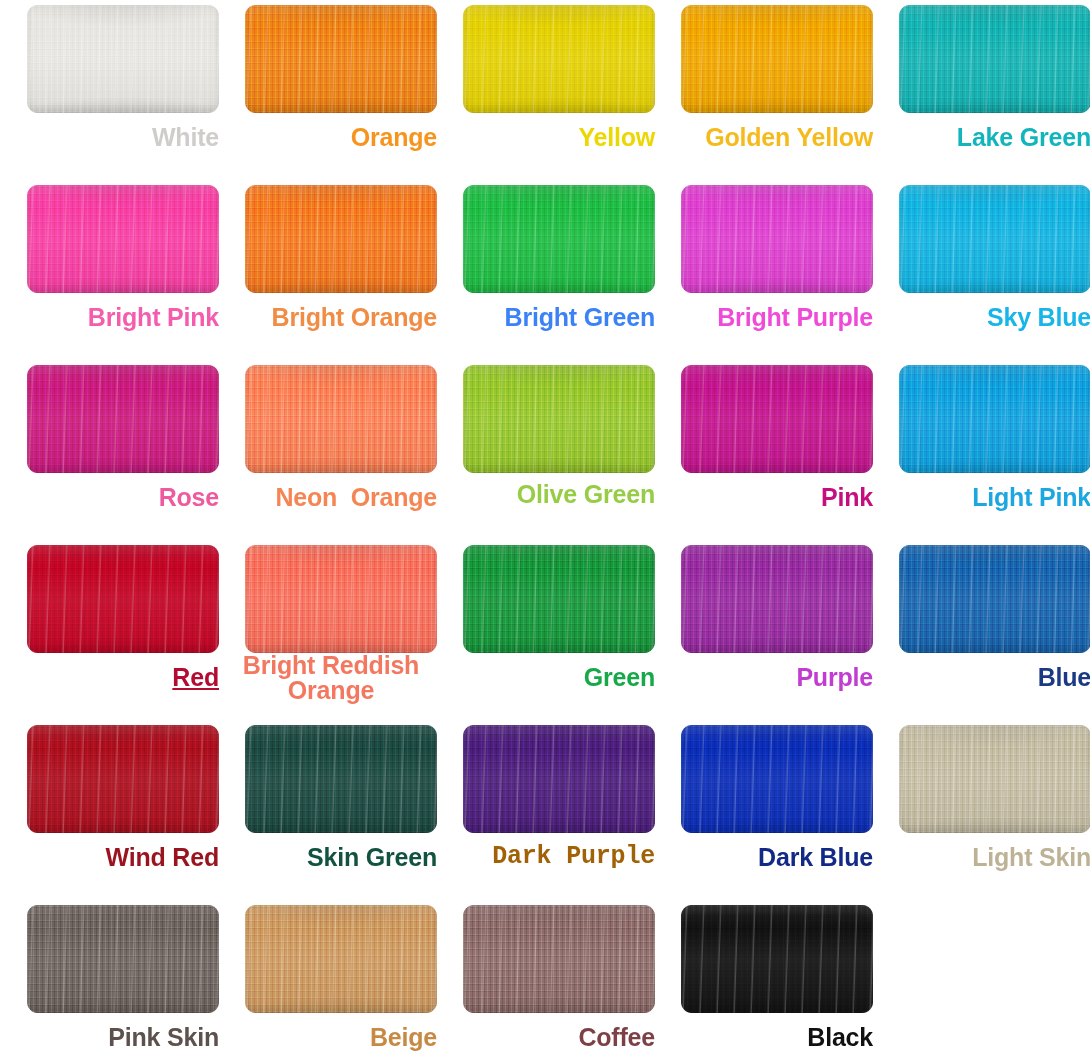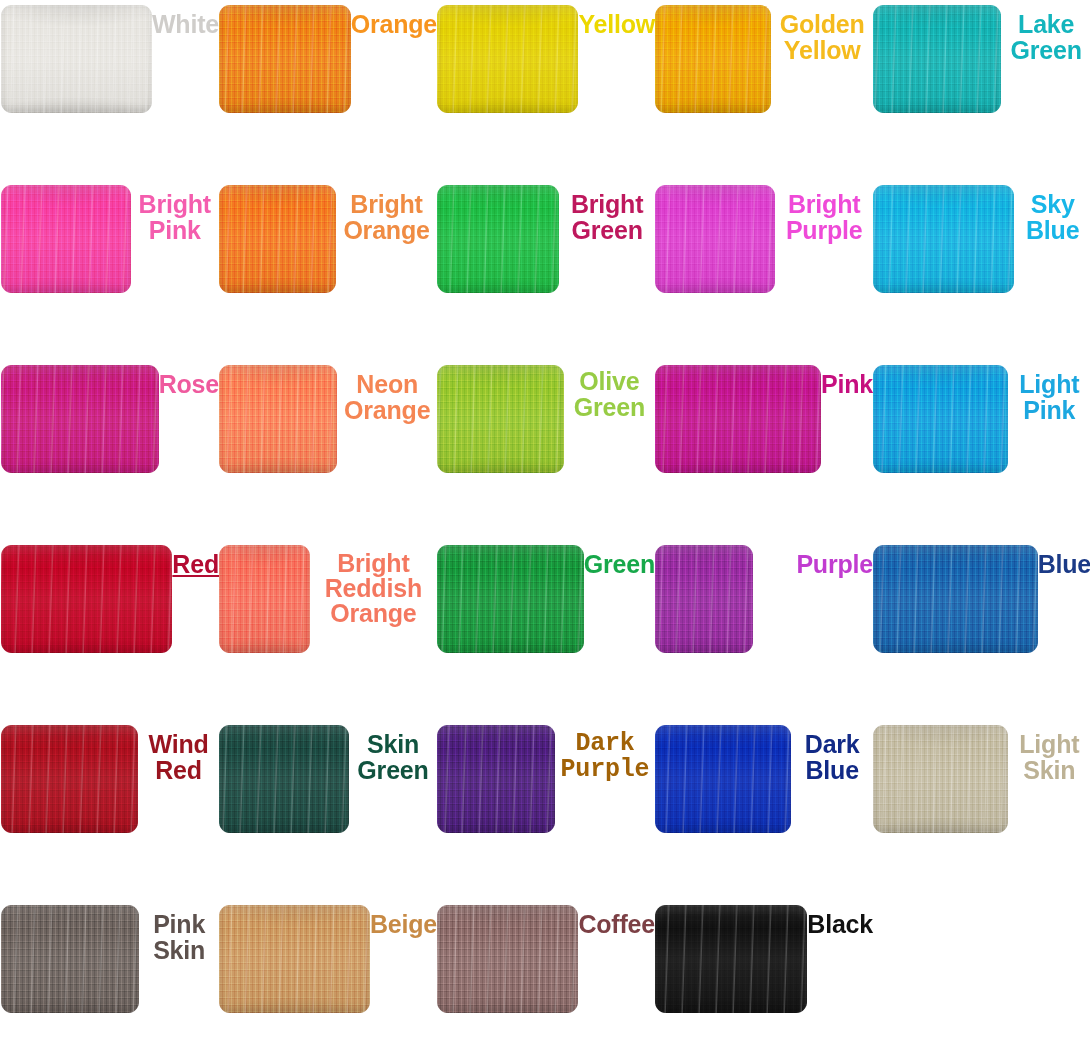--- a/index.html
+++ b/index.html
@@ -20,22 +20,22 @@
     grid-template-rows: repeat(6, 180px);
     column-gap: 0px;
     row-gap: 0px;
     width: 1090px;
     padding-left: 1px;
     box-sizing: border-box;
   }
   .swatch-cell {
     position: relative;
     display: flex;
-    flex-direction: row;
-    align-items: flex-start;
+    flex-direction: column;
+    align-items: flex-end;
     justify-content: flex-start;
     width: 218px;
     height: 180px;
   }
   .swatch-chip {
     position: relative;
     width: 192px;
     height: 108px;
     margin-top: 5px;
     border-radius: 11px;
@@ -96,21 +96,21 @@
     margin-top: 11px;
     font-size: 25px;
     font-weight: 700;
     line-height: 1.04;
     text-align: center;
     letter-spacing: -0.2px;
     white-space: pre-wrap;
     max-width: 212px;
   }
   .swatch-label.two-line {
-    margin-top: 11px;
+    margin-top: 0;
     line-height: 1.0;
   }
 </style>
 </head>
 <body>
 
 <div id="swatch-grid">
     <div class="swatch-cell">
       <div class="swatch-chip" style="background-color: rgb(232, 230, 225);"></div>
       <div class="swatch-label" style="color: rgb(207, 205, 202);">White</div>
@@ -134,21 +134,21 @@
     <div class="swatch-cell">
       <div class="swatch-chip" style="background-color: rgb(247, 63, 163);"></div>
       <div class="swatch-label" style="color: rgb(244, 93, 174);">Bright Pink</div>
     </div>
     <div class="swatch-cell">
       <div class="swatch-chip" style="background-color: rgb(244, 120, 31);"></div>
       <div class="swatch-label" style="color: rgb(240, 140, 67);">Bright Orange</div>
     </div>
     <div class="swatch-cell">
       <div class="swatch-chip" style="background-color: rgb(30, 187, 67);"></div>
-      <div class="swatch-label" style="color: #be185d;">Bright Green</div>
+      <div class="swatch-label" style="color: #3b82f6;">Bright Green</div>
     </div>
     <div class="swatch-cell">
       <div class="swatch-chip" style="background-color: rgb(221, 63, 206);"></div>
       <div class="swatch-label" style="color: rgb(239, 74, 216);">Bright Purple</div>
     </div>
     <div class="swatch-cell">
       <div class="swatch-chip" style="background-color: rgb(19, 178, 224);"></div>
       <div class="swatch-label" style="color: rgb(24, 182, 232);">Sky Blue</div>
     </div>
     <div class="swatch-cell">

